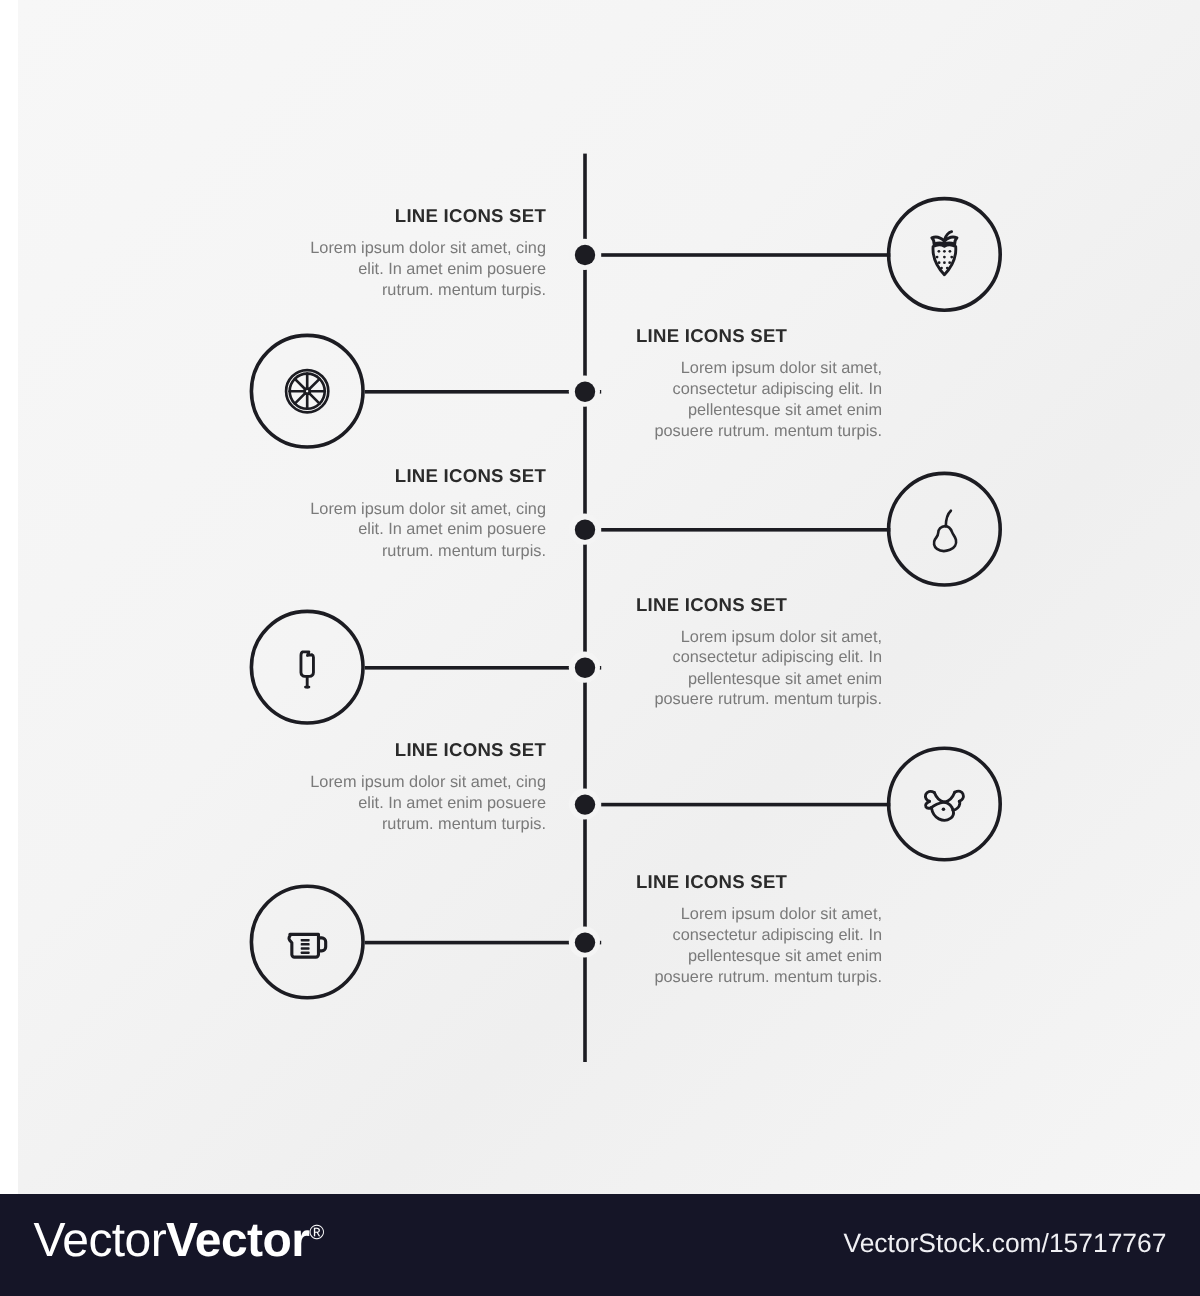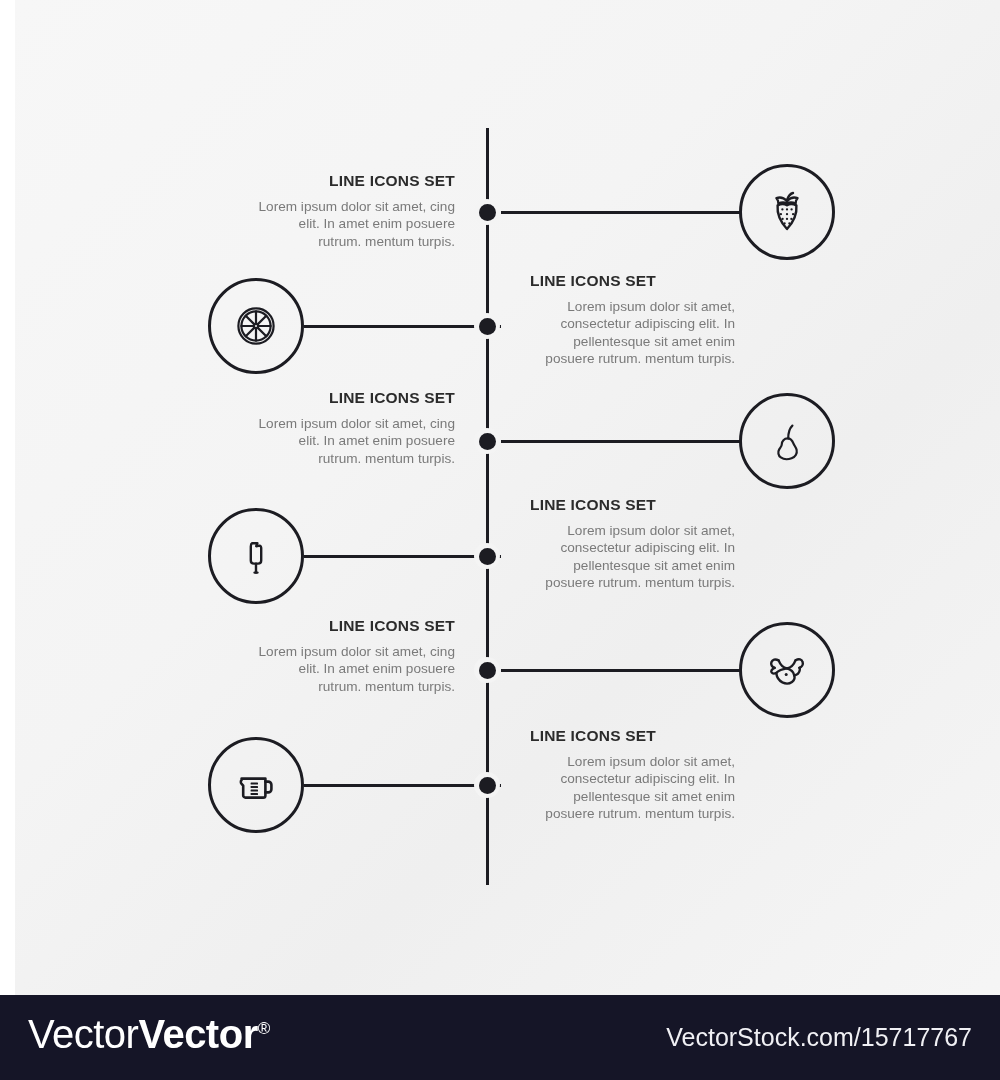--- a/index.html
+++ b/index.html
@@ -114,21 +114,21 @@
     white-space: nowrap;
     line-height: 1;
   }
   #brand .light { font-weight: 400; letter-spacing: -0.5px; }
   #brand .bold  { font-weight: bold; letter-spacing: -0.5px; }
   #brand .reg   { font-size: 17px; vertical-align: super; font-weight: normal; }
   #siteurl {
     position: absolute;
     right: 28px;
     top: 30px;
-    font-size: 25px;
+    font-size: 22px;
     color: #f0f0f4;
     white-space: nowrap;
     line-height: 1;
   }
 </style>
 </head>
 <body>
 
 <div id="stage">
 

